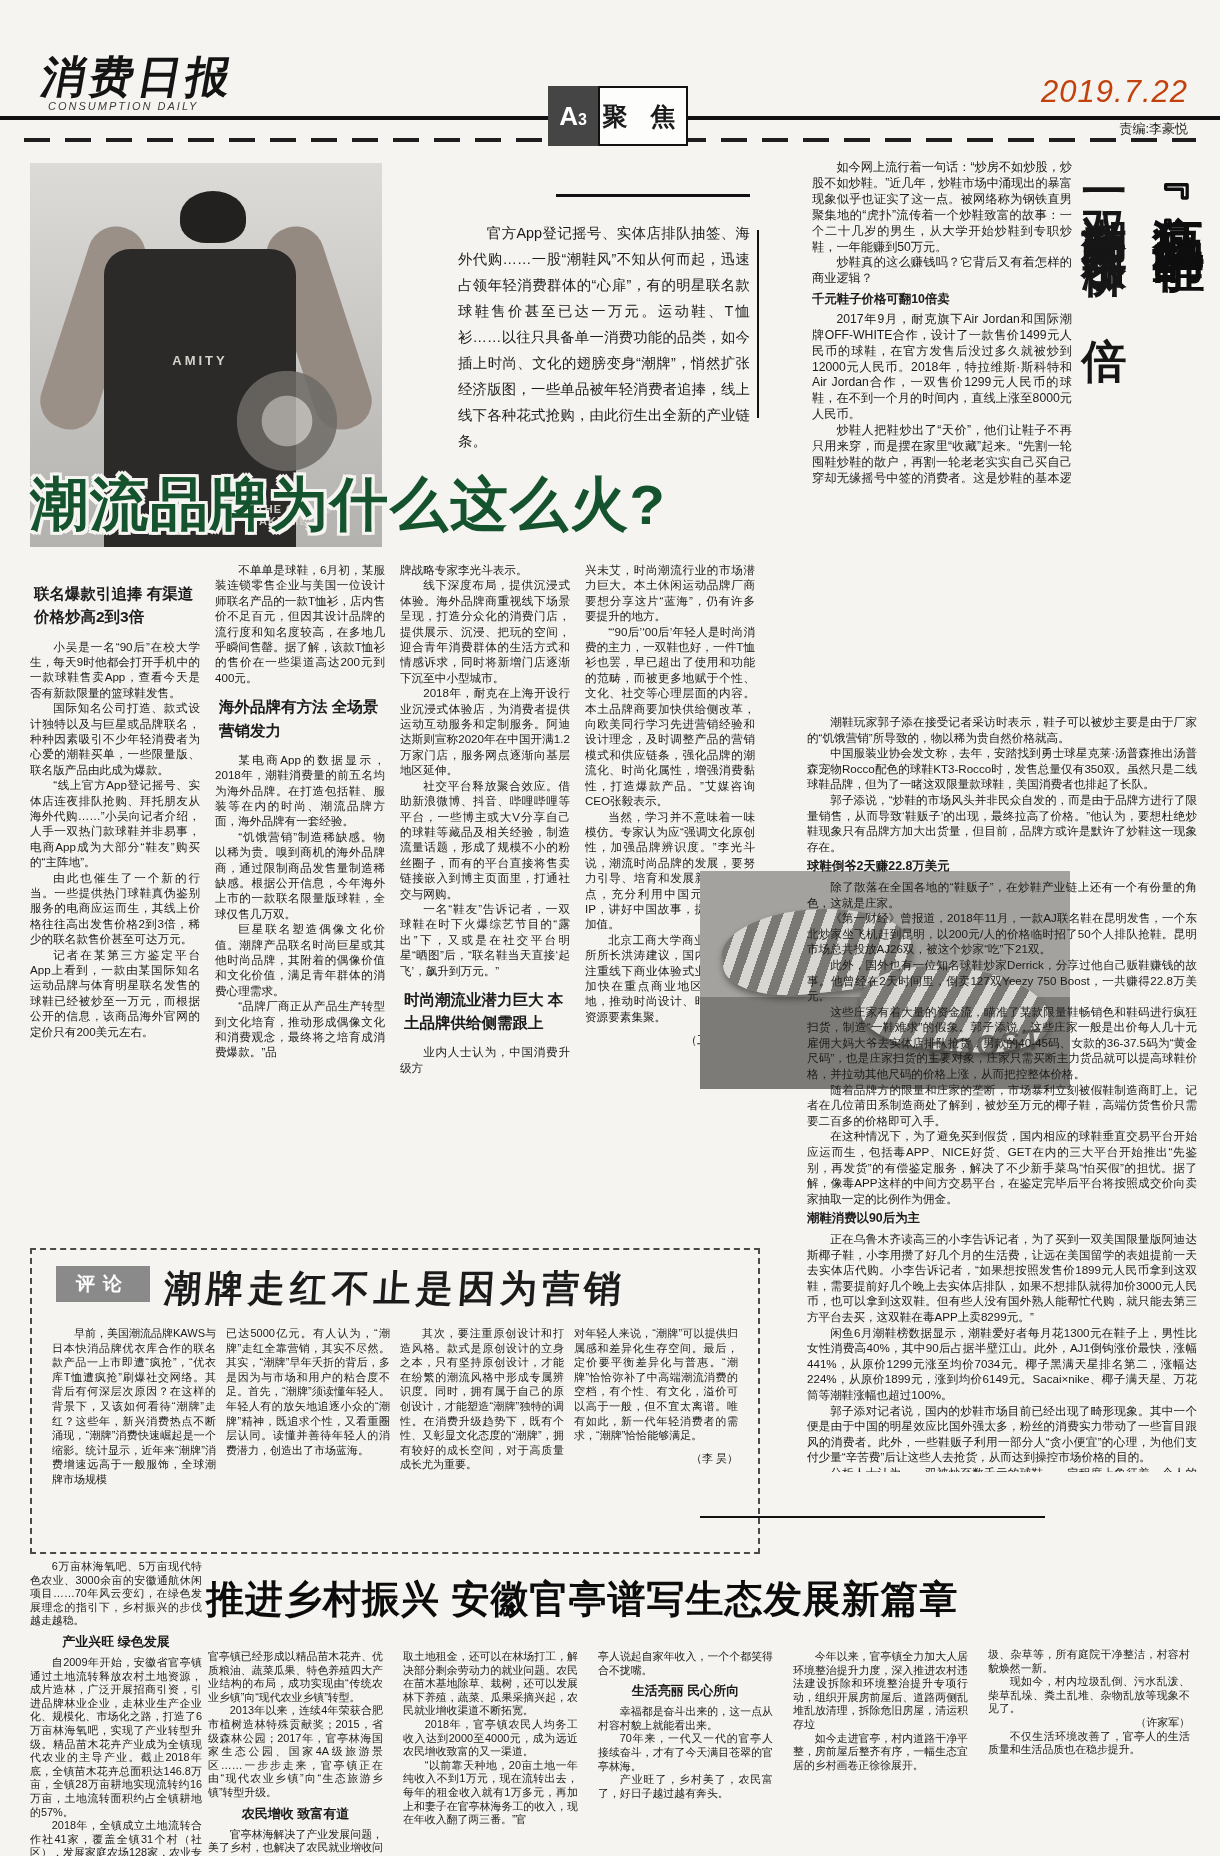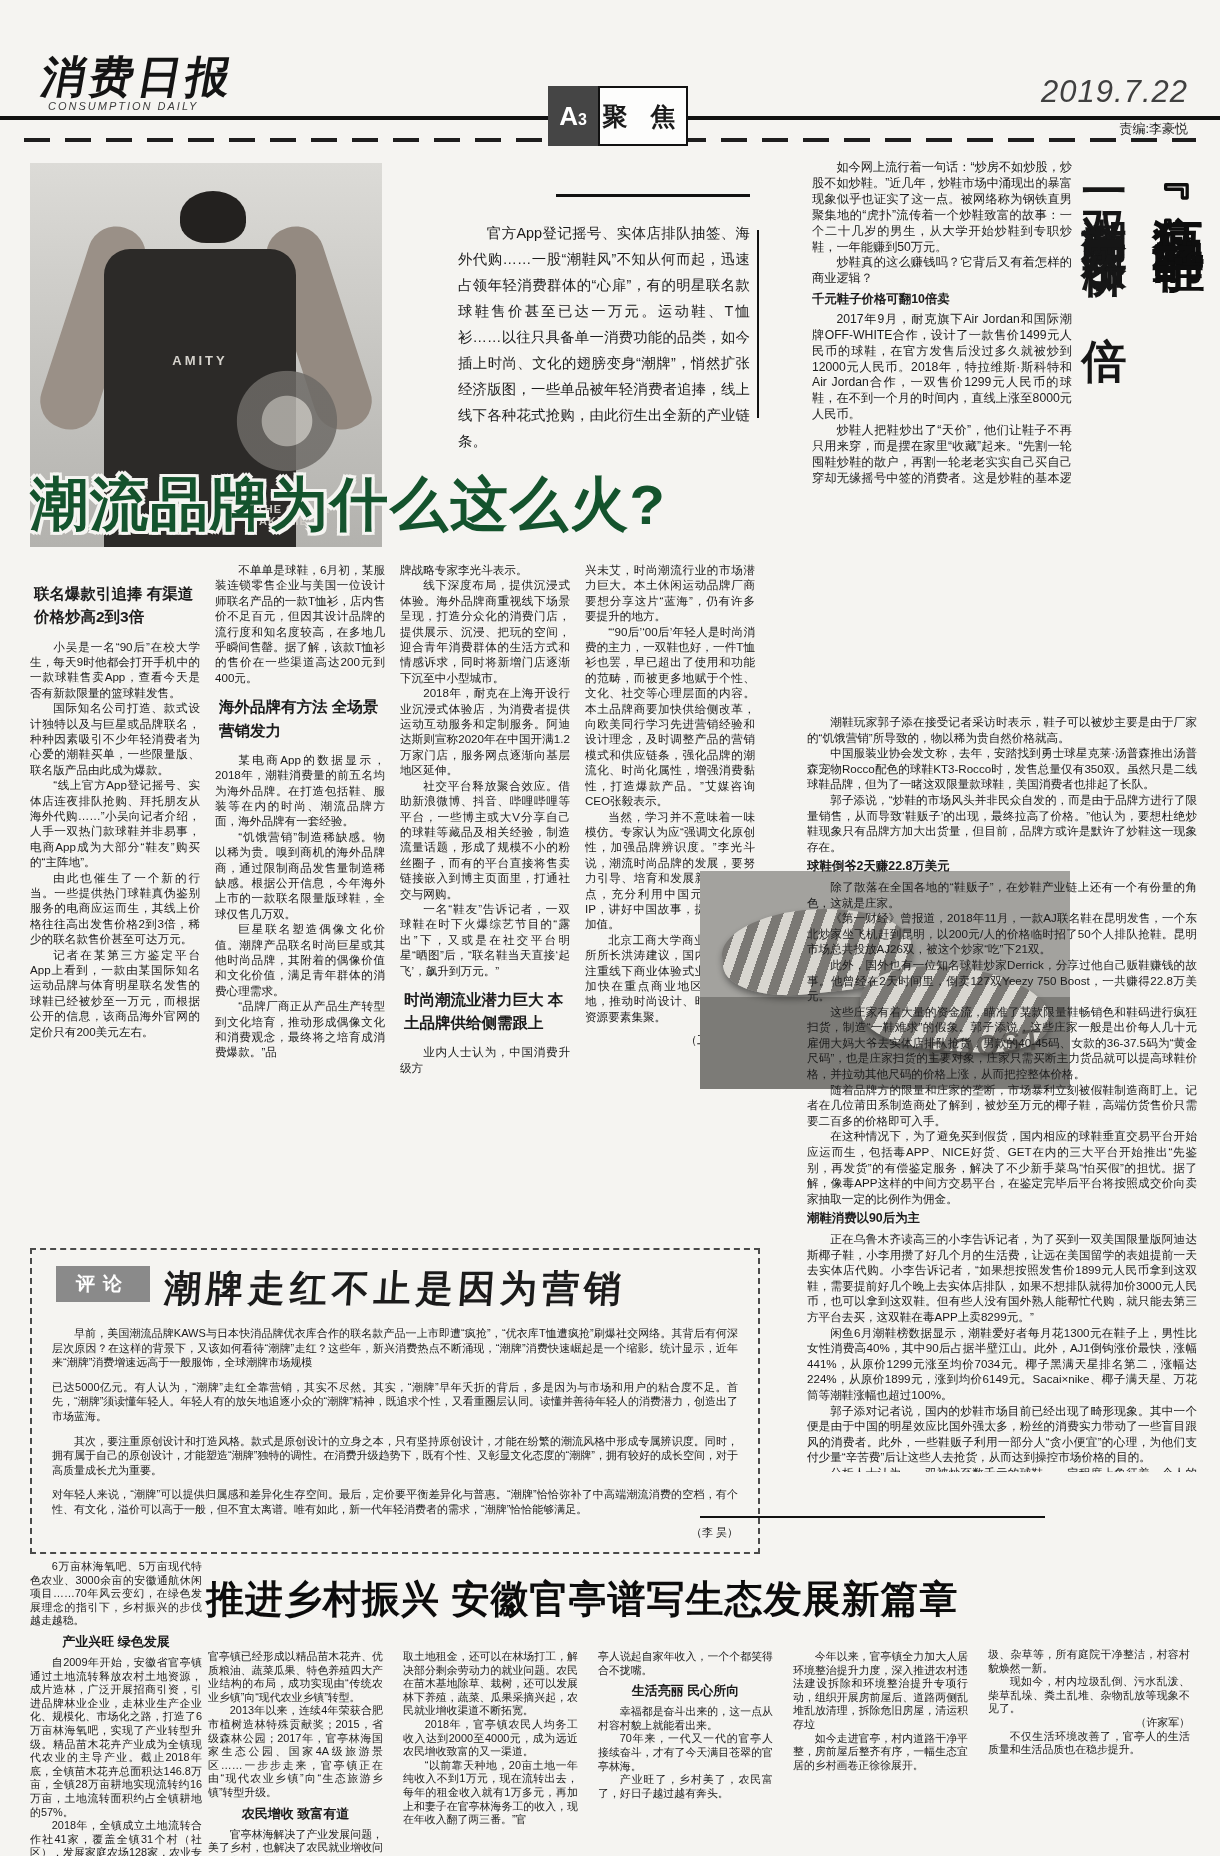--- a/index.html
+++ b/index.html
@@ -7,21 +7,21 @@
   #page{position:relative;width:1220px;height:1856px;overflow:hidden;}
   .abs{position:absolute;}
   
   #masthead-cn{left:42px;top:48px;font-family:"DejaVu Serif",serif;font-weight:bold;font-size:44px;transform:skewX(-10deg);letter-spacing:4px;color:#141414;}
   #masthead-en{left:48px;top:100px;font-size:11px;font-style:italic;letter-spacing:2px;color:#3c3c3c;}
   #rule-thick{left:0;top:116px;width:1220px;height:4px;background:#121212;}
   #badge{left:548px;top:86px;width:140px;height:60px;background:#f5f4f1;display:flex;align-items:stretch;z-index:3;}
   #badge-page{width:50px;background:#454545;color:#fff;display:flex;align-items:center;justify-content:center;font-weight:bold;font-size:26px;}
   #badge-page small{font-size:16px;margin-top:8px;}
   #badge-section{flex:1;border:2px solid #111;display:flex;align-items:center;justify-content:center;font-size:25px;font-weight:bold;letter-spacing:8px;background:#fdfdfc;}
-  #date{right:32px;top:74px;font-size:31px;font-style:italic;color:#404040;letter-spacing:1px;}
+  #date{right:32px;top:74px;font-size:31px;font-style:italic;color:#c2410c;letter-spacing:1px;}
   #editor{right:32px;top:120px;font-size:13px;color:#222;}
   #dash-row{left:24px;top:138px;width:1172px;height:4px;background:repeating-linear-gradient(90deg,#1e1e1e 0 26px,transparent 26px 41px);}
   
   .photo{overflow:hidden;position:relative;}
   #lead-photo{left:30px;top:163px;width:352px;height:384px;background:linear-gradient(180deg,#dcdbd7 0%,#c9c8c4 45%,#b3b2ae 100%);}
   .fig-head{position:absolute;left:150px;top:28px;width:66px;height:52px;background:#23211f;border-radius:50% 50% 40% 40%;}
   .fig-torso{position:absolute;left:74px;top:86px;width:192px;height:300px;background:#2c2a28;border-radius:26px 26px 0 0;}
   .fig-arm-l{position:absolute;left:34px;top:60px;width:58px;height:210px;background:#9a9087;border-radius:28px;transform:rotate(18deg);}
   .fig-arm-r{position:absolute;right:34px;top:60px;width:58px;height:210px;background:#948a81;border-radius:28px;transform:rotate(-18deg);}
   .tee-graphic{position:absolute;left:128px;top:120px;width:110px;height:130px;background:radial-gradient(circle at 50% 40%,#b9b6b0 0 26%,#6d6a66 27% 52%,transparent 53%);opacity:.85;}
@@ -54,21 +54,21 @@
   #ra-lower{left:807px;top:714px;width:390px;height:758px;overflow:hidden;}
   #ra-lower p{font-size:11.6px;line-height:15.6px;}
   #vh-strip{left:1078px;top:168px;width:136px;height:548px;display:flex;flex-direction:row;justify-content:flex-end;gap:10px;}
   #vh-inner{writing-mode:vertical-rl;font-family:"DejaVu Serif",serif;font-weight:bold;font-size:45px;letter-spacing:7px;color:#161616;}
   #vh-outer{writing-mode:vertical-rl;font-family:"DejaVu Serif",serif;font-weight:900;font-size:52px;letter-spacing:6px;color:#0e0e0e;}
   #ra-divider{left:700px;top:1516px;width:345px;height:2px;background:#111;}
   
   #comment-box{left:30px;top:1248px;width:730px;height:306px;border:2px dashed #4a4a4a;box-sizing:border-box;}
   #comment-label{position:absolute;left:24px;top:16px;width:94px;height:36px;background:#8a8a8a;color:#fff;display:flex;align-items:center;justify-content:center;font-size:19px;font-weight:bold;letter-spacing:8px;}
   #comment-headline{margin:14px 0 6px 0;text-align:center;font-family:"DejaVu Serif",serif;font-weight:bold;font-size:37px;letter-spacing:5px;transform:skewX(-4deg);}
-  #comment-cols{display:flex;gap:10px;padding:6px 20px 10px 20px;flex-direction:column;}
+  #comment-cols{display:flex;gap:10px;padding:6px 20px 10px 20px;}
   #comment-cols .col{flex:1;height:208px;overflow:hidden;position:static;}
   #comment-cols .col p{font-size:11px;line-height:14.6px;}
   
   .rcol p{margin:0;font-size:10.9px;line-height:13.6px;text-align:justify;text-indent:2em;}
   .rcol p.cont{text-indent:0;}
   .rcol p.credit{text-align:right;text-indent:0;}
   .rcol h4.sub{margin:5px 0;font-size:13px;text-align:center;font-weight:bold;}
   #rcol1{left:30px;top:1560px;width:172px;height:296px;overflow:hidden;}
   #rural-headline{left:206px;top:1574px;width:788px;font-size:38px;font-weight:900;letter-spacing:1px;white-space:nowrap;color:#0c0c0c;}
   #rcol2,#rcol3,#rcol4,#rcol5{top:1650px;width:175px;height:206px;overflow:hidden;}

